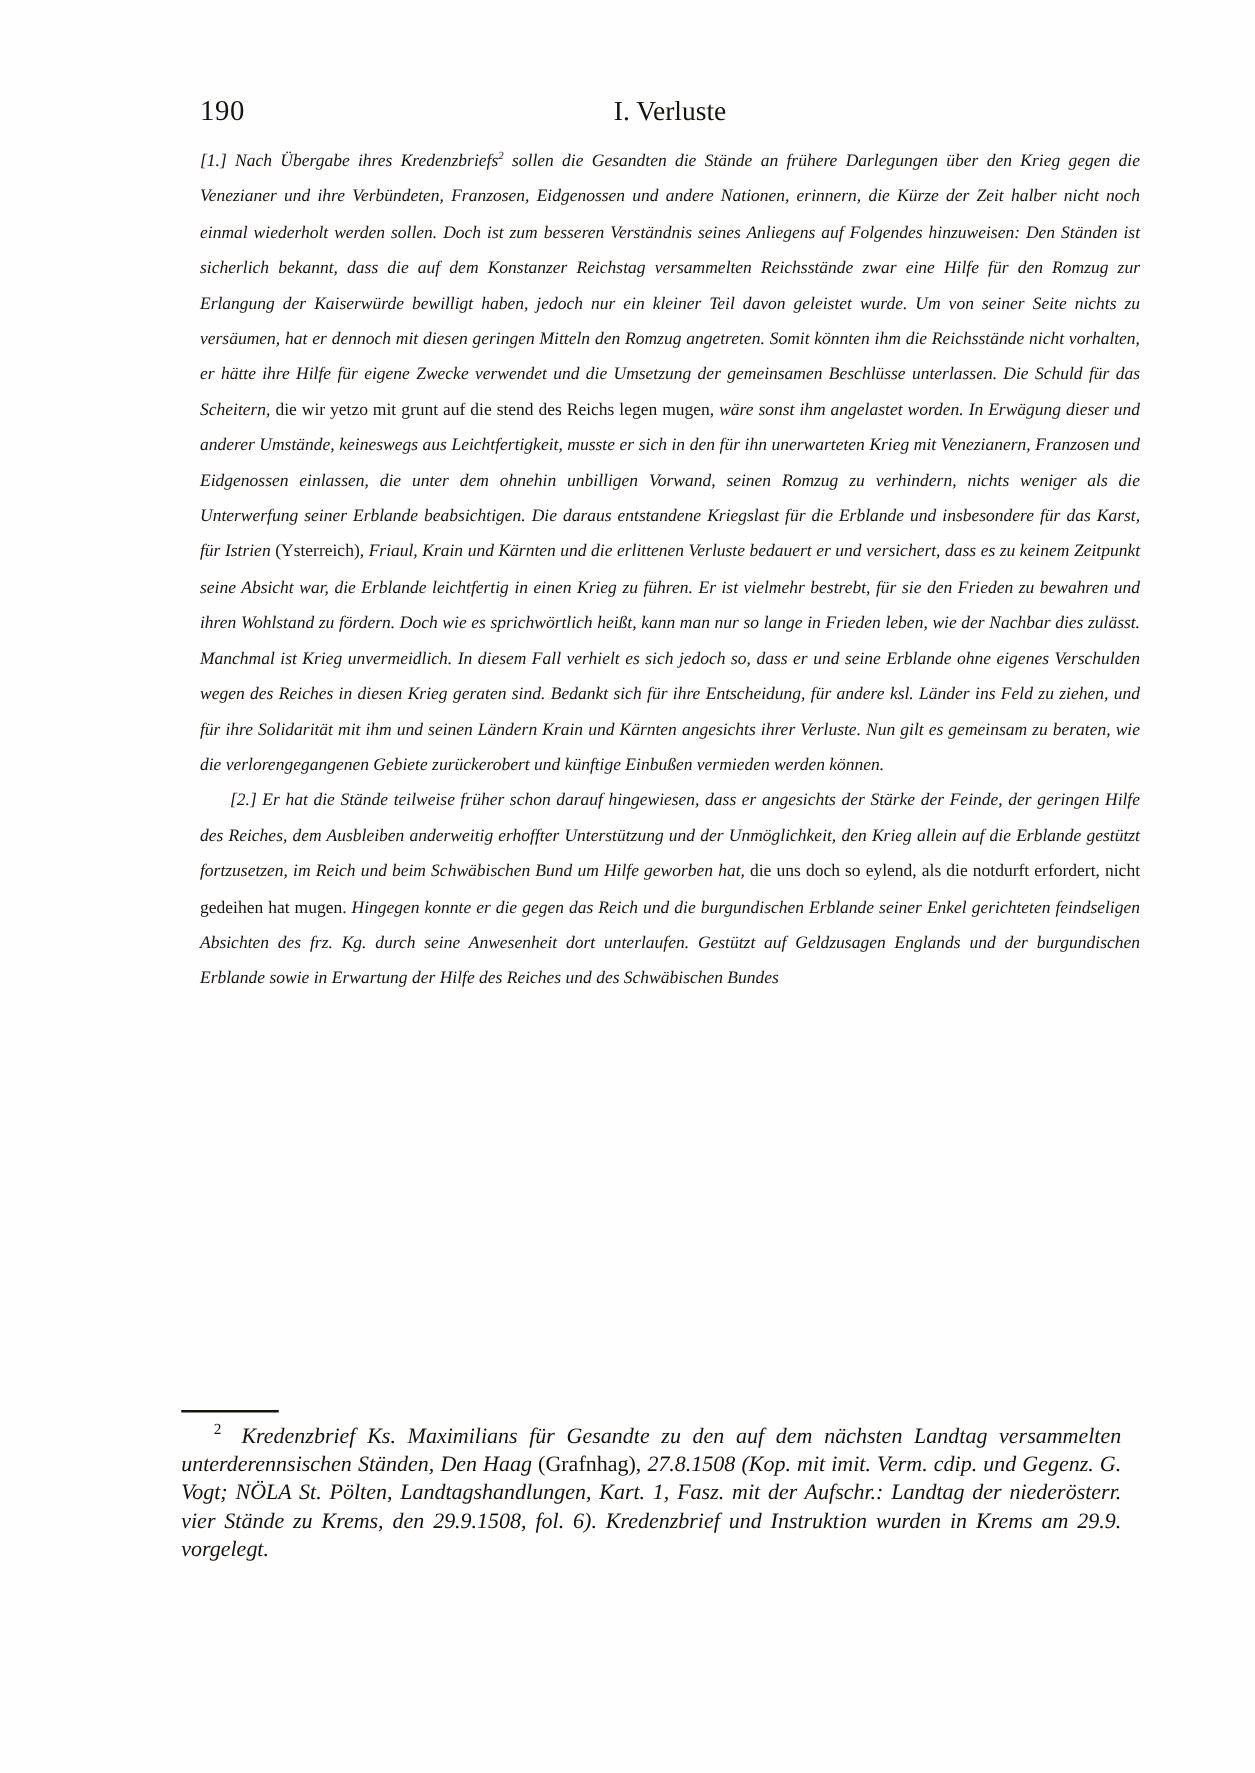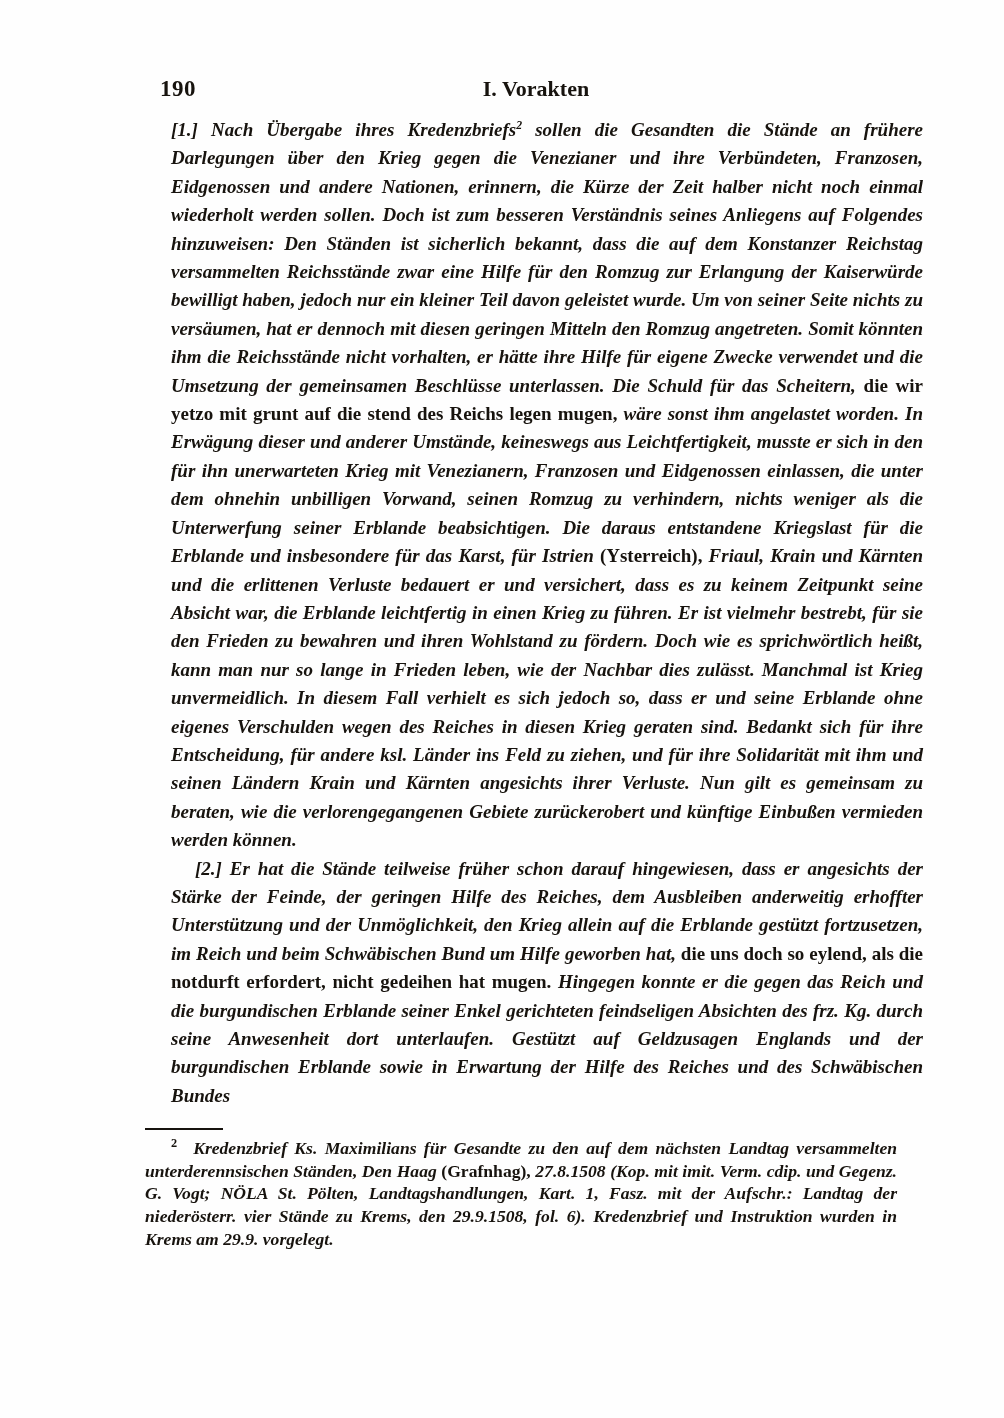--- a/index.html
+++ b/index.html
@@ -3,36 +3,35 @@
 <meta charset="utf-8">
 <style>
   html,body{margin:0;padding:0;}
   .page{
     position:relative;
     width:1004px;height:1418px;
     background:#fefefe;
     color:#17130e;
     font-family:"Liberation Serif", serif;
     overflow:hidden;
-    font-weight:bold;
   }
   .pagehead{
     position:absolute;top:76px;left:160px;width:752px;height:30px;
   }
   .pagenum{
     position:absolute;left:0;top:0;
     font-size:23px;font-style:normal;letter-spacing:0.5px;
   }
   .runtitle{
     display:block;text-align:center;
     font-size:22px;font-style:normal;
   }
   .bodytext{
-    position:absolute;top:116px;left:171px;width:752px;
-    font-size:19px;line-height:28.4px;
+    position:absolute;top:116px;left:160px;width:752px;
+    font-size:14px;line-height:28.4px;
     text-align:justify;
     hyphens:none;
   }
   .bodytext p{margin:0;}
   .bodytext p.indented{text-indent:24px;}
   .it{font-style:italic;}
   .rm{font-style:normal;}
   sup.fnref{
     font-size:0.62em;
     vertical-align:super;
@@ -58,21 +57,21 @@
     padding-right:16px;
   }
 </style>
 </head>
 <body>
 
 <div class="page">
 
   <div class="pagehead">
     <span class="pagenum">190</span>
-    <span class="runtitle">I. Vorakten</span>
+    <span class="runtitle">I. Verluste</span>
   </div>
 
   <div class="bodytext">
     <p><span class="it">[1.] Nach Übergabe ihres Kredenzbriefs</span><sup class="fnref it">2</sup><span class="it"> sollen die Gesandten die Stände an frühere Darlegungen über den Krieg gegen die Venezianer und ihre Verbündeten, Franzosen, Eidgenossen und andere Nationen, erinnern, die Kürze der Zeit halber nicht noch einmal wiederholt werden sollen. Doch ist zum besseren Verständnis seines Anliegens auf Folgendes hinzuweisen: Den Ständen ist sicherlich bekannt, dass die auf dem Konstanzer Reichstag versammelten Reichsstände zwar eine Hilfe für den Romzug zur Erlangung der Kaiserwürde bewilligt haben, jedoch nur ein kleiner Teil davon geleistet wurde. Um von seiner Seite nichts zu versäumen, hat er dennoch mit diesen geringen Mitteln den Romzug angetreten. Somit könnten ihm die Reichsstände nicht vorhalten, er hätte ihre Hilfe für eigene Zwecke verwendet und die Umsetzung der gemeinsamen Beschlüsse unterlassen. Die Schuld für das Scheitern,</span><span class="rm"> die wir yetzo mit grunt auf die stend des Reichs legen mugen, </span><span class="it">wäre sonst ihm angelastet worden. In Erwägung dieser und anderer Umstände, keineswegs aus Leichtfertigkeit, musste er sich in den für ihn unerwarteten Krieg mit Venezianern, Franzosen und Eidgenossen einlassen, die unter dem ohnehin unbilligen Vorwand, seinen Romzug zu verhindern, nichts weniger als die Unterwerfung seiner Erblande beabsichtigen. Die daraus entstandene Kriegslast für die Erblande und insbesondere für das Karst, für Istrien </span><span class="rm">(Ysterreich), </span><span class="it">Friaul, Krain und Kärnten und die erlittenen Verluste bedauert er und versichert, dass es zu keinem Zeitpunkt seine Absicht war, die Erblande leichtfertig in einen Krieg zu führen. Er ist vielmehr bestrebt, für sie den Frieden zu bewahren und ihren Wohlstand zu fördern. Doch wie es sprichwörtlich heißt, kann man nur so lange in Frieden leben, wie der Nachbar dies zulässt. Manchmal ist Krieg unvermeidlich. In diesem Fall verhielt es sich jedoch so, dass er und seine Erblande ohne eigenes Verschulden wegen des Reiches in diesen Krieg geraten sind. Bedankt sich für ihre Entscheidung, für andere ksl. Länder ins Feld zu ziehen, und für ihre Solidarität mit ihm und seinen Ländern Krain und Kärnten angesichts ihrer Verluste. Nun gilt es gemeinsam zu beraten, wie die verlorengegangenen Gebiete zurückerobert und künftige Einbußen vermieden werden können.</span></p>
     <p class="indented"><span class="it">[2.] Er hat die Stände teilweise früher schon darauf hingewiesen, dass er angesichts der Stärke der Feinde, der geringen Hilfe des Reiches, dem Ausbleiben anderweitig erhoffter Unterstützung und der Unmöglichkeit, den Krieg allein auf die Erblande gestützt fortzusetzen, im Reich und beim Schwäbischen Bund um Hilfe geworben hat,</span><span class="rm"> die uns doch so eylend, als die notdurft erfordert, nicht gedeihen hat mugen. </span><span class="it">Hingegen konnte er die gegen das Reich und die burgundischen Erblande seiner Enkel gerichteten feindseligen Absichten des frz. Kg. durch seine Anwesenheit dort unterlaufen. Gestützt auf Geldzusagen Englands und der burgundischen Erblande sowie in Erwartung der Hilfe des Reiches und des Schwäbischen Bundes</span></p>
   </div>
 
   <div class="footnote">
     <div class="fnrule"></div>
     <p><sup class="fnmark">2</sup><span class="it">Kredenzbrief Ks. Maximilians für Gesandte zu den auf dem nächsten Landtag versammelten unterderennsischen Ständen, Den Haag </span><span class="rm">(Grafnhag),</span><span class="it"> 27.8.1508 (Kop. mit imit. Verm. cdip. und Gegenz. G. Vogt; NÖLA St. Pölten, Landtagshandlungen, Kart. 1, Fasz. mit der Aufschr.: Landtag der niederösterr. vier Stände zu Krems, den 29.9.1508, fol. 6). Kredenzbrief und Instruktion wurden in Krems am 29.9. vorgelegt.</span></p>

